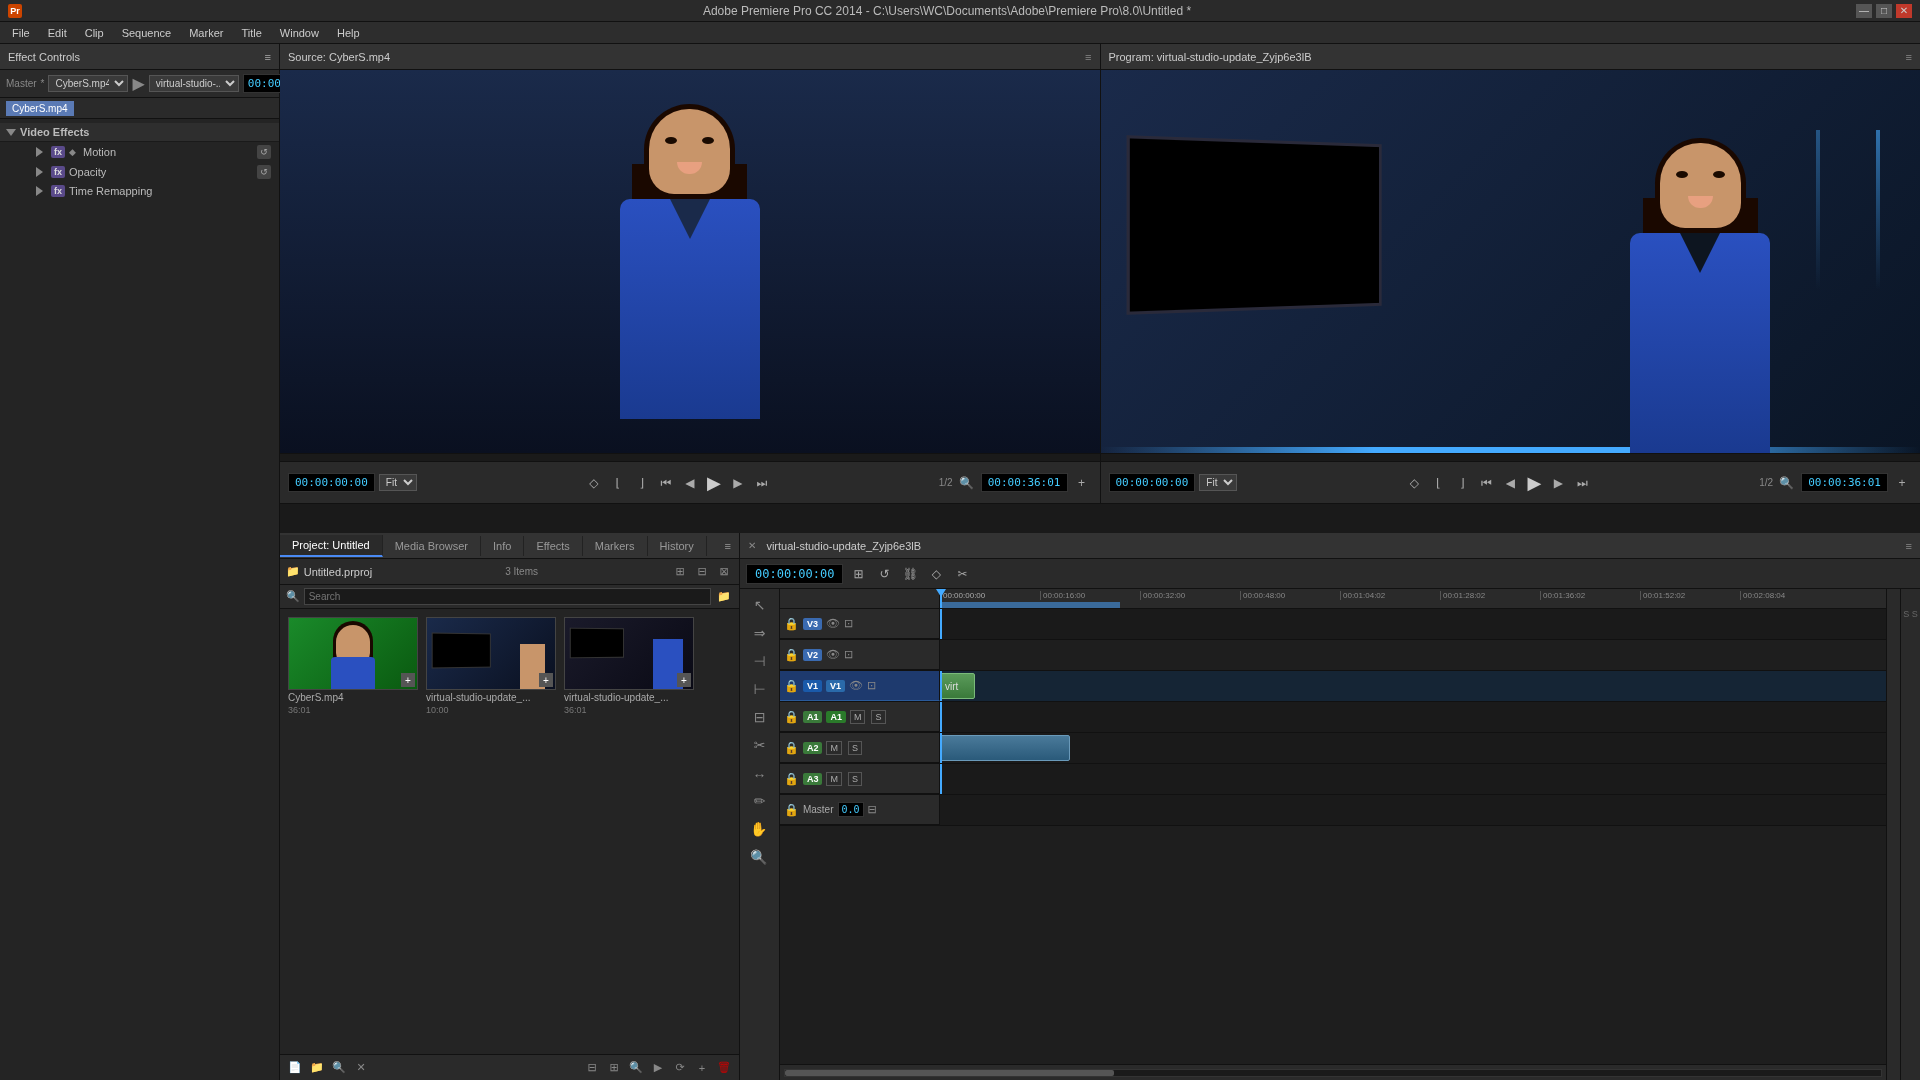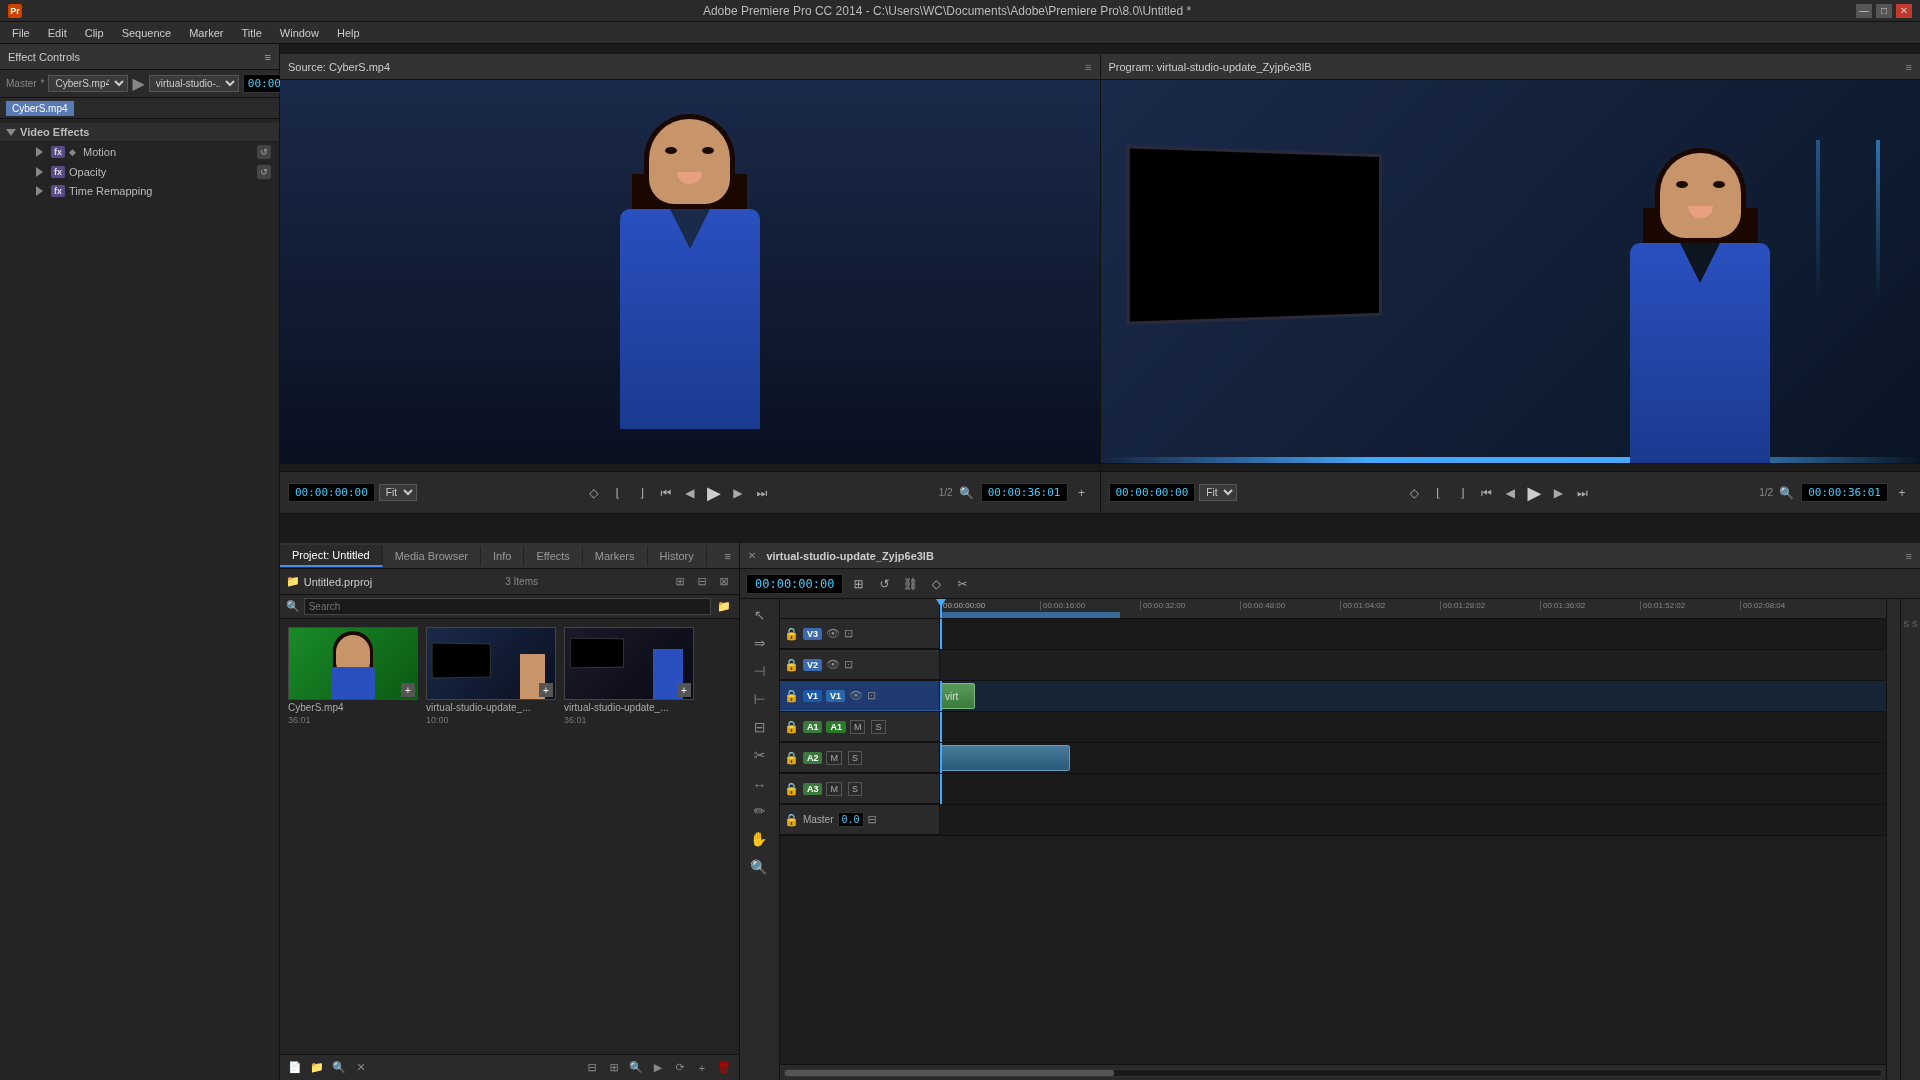--- a/index.html
+++ b/index.html
@@ -198,21 +198,20 @@
       flex: 1;
       display: flex;
       flex-direction: column;
     }
 
     
     #preview-row {
       display: flex;
       height: 460px;
       border-bottom: 1px solid #111;
-      margin-top: 10px;
     }
 
     
     #source-monitor {
       flex: 1;
       background: #1e1e1e;
       display: flex;
       flex-direction: column;
       border-right: 1px solid #111;
     }
@@ -476,21 +475,21 @@
       gap: 6px;
     }
     .timeline-header .close-x {
       font-size: 10px;
       color: #888;
       cursor: pointer;
       margin-right: 4px;
     }
     .timeline-header .seq-name {
       color: #ccc;
-      font-weight: bold;
+      font-weight: normal;
     }
     .timeline-header .menu-dots {
       margin-left: auto;
       color: #888;
       cursor: pointer;
     }
 
     .timeline-toolbar {
       height: 30px;
       background: #2a2a2a;

